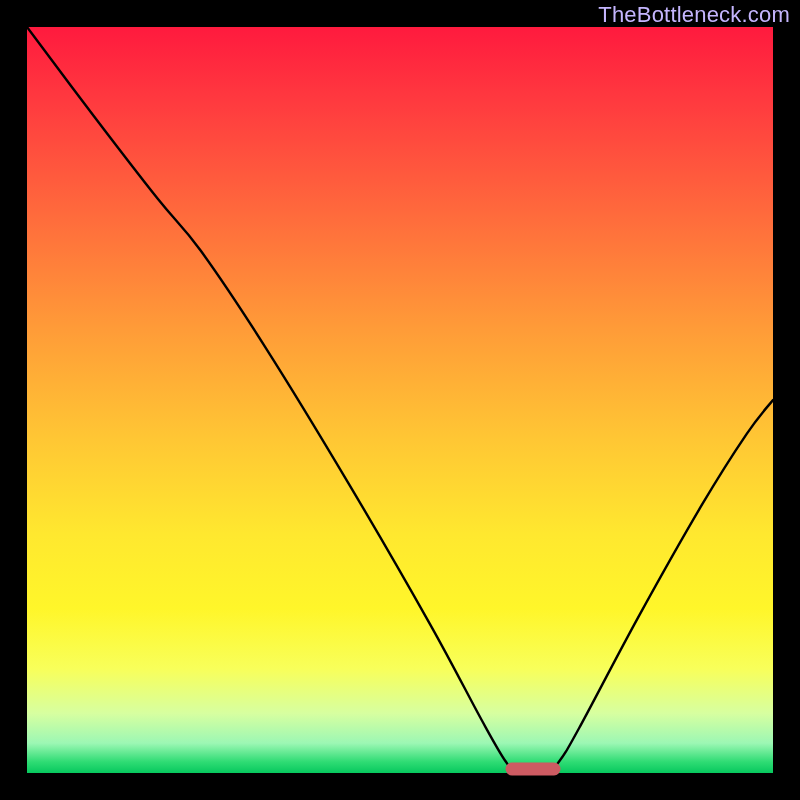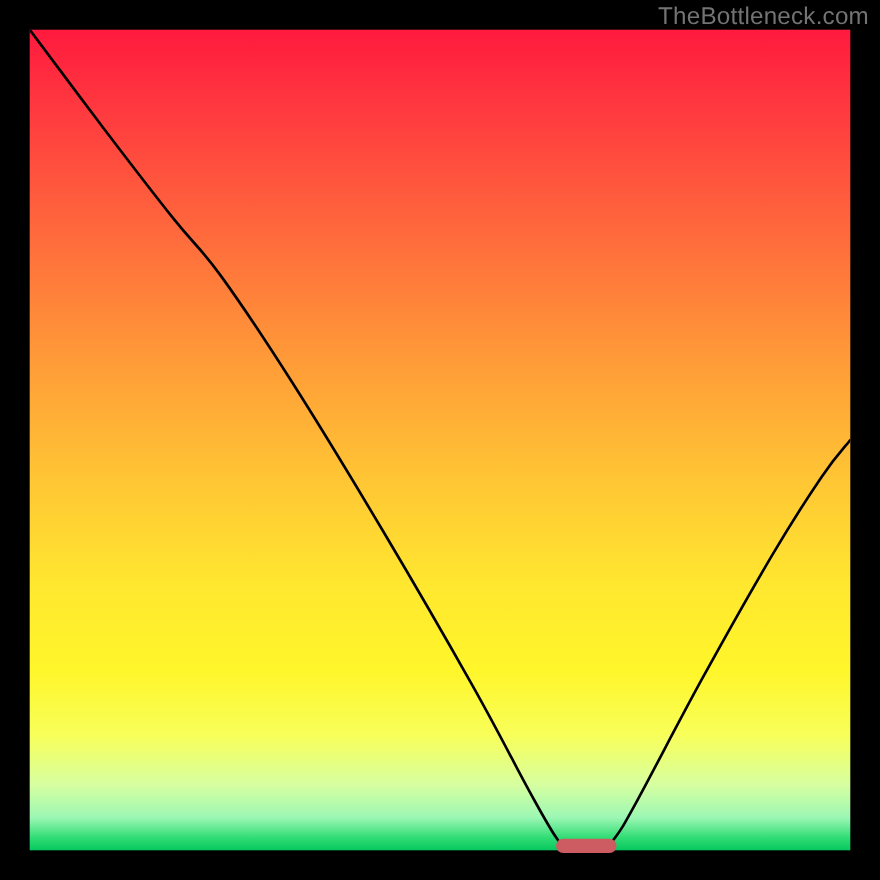--- a/index.html
+++ b/index.html
@@ -16,21 +16,21 @@
     left: 0;
     top: 0;
     width: 800px;
     height: 800px;
     background: #000;
   }
   .watermark {
     position: absolute;
     top: 2px;
     right: 10px;
-    color: #737373;
+    color: #c4b5fd;
     font-size: 22px;
     font-weight: 400;
     letter-spacing: 0.2px;
     user-select: none;
   }
   .plot {
     position: absolute;
     left: 27px;
     top: 27px;
     width: 746px;

